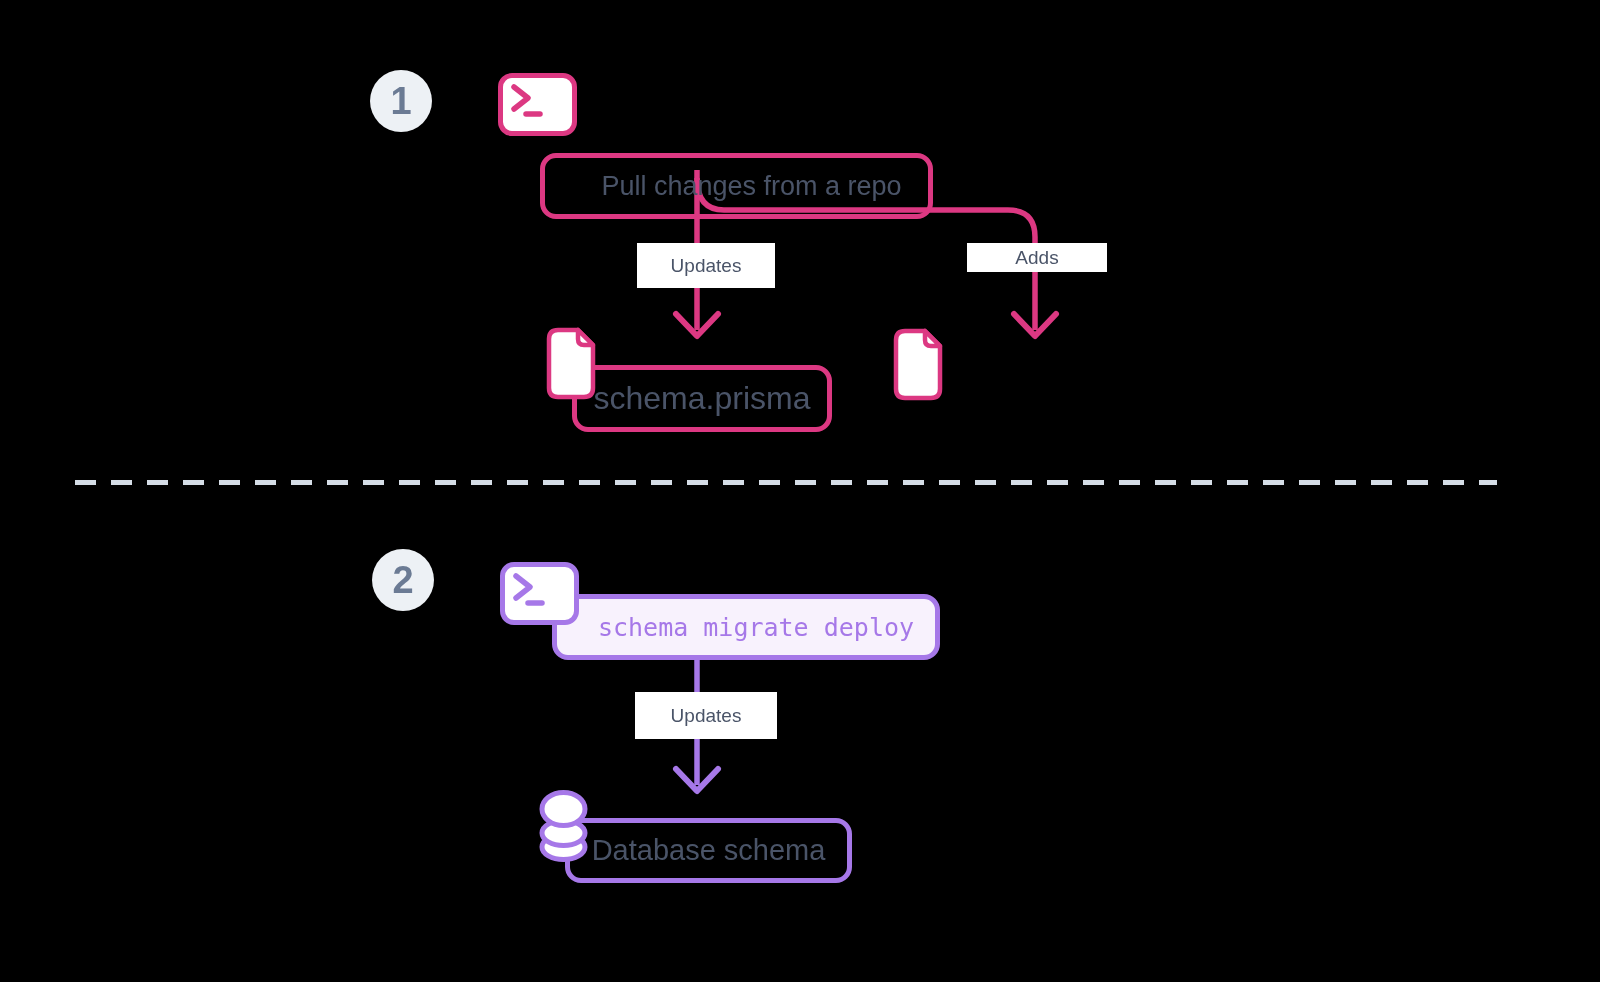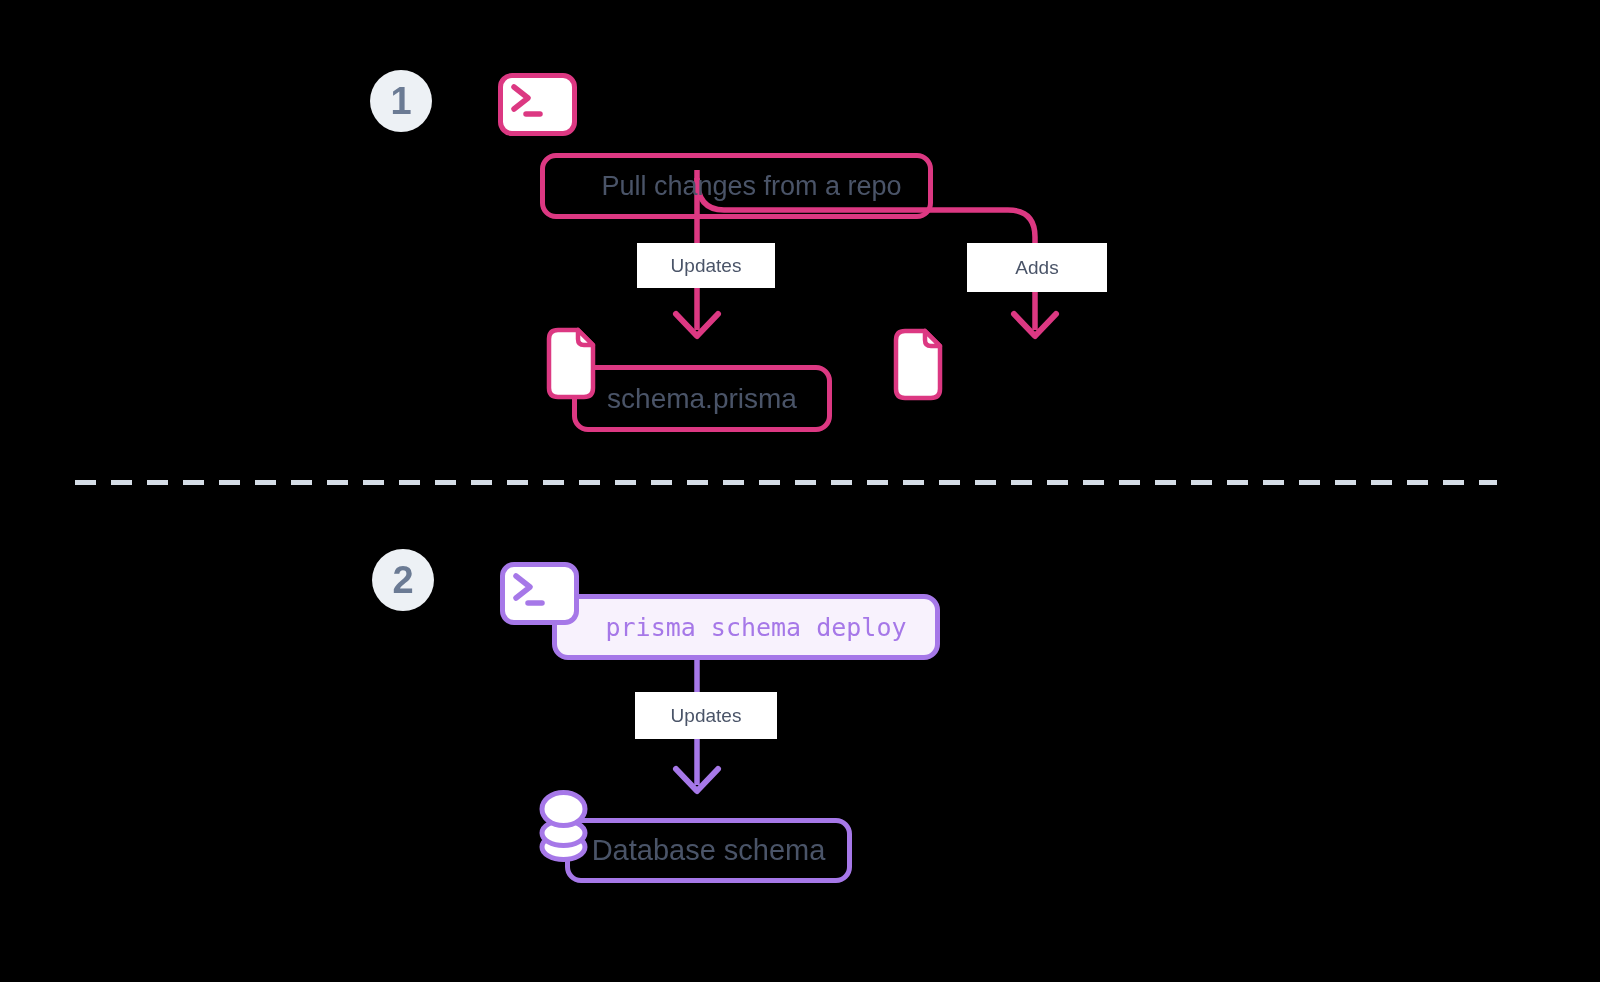--- a/index.html
+++ b/index.html
@@ -39,21 +39,21 @@
     display:flex;align-items:center;justify-content:flex-start;
   }
   .term-icon.purple{border-color:var(--purple);}
   .edge-label{
     background:var(--white);color:var(--slate);font-size:19px;
     display:flex;align-items:center;justify-content:center;z-index:3;
   }
   .node-box{
     border:5px solid var(--pink);border-radius:16px;background:transparent;
     display:flex;align-items:center;justify-content:center;
-    color:var(--slate);font-size:28px;z-index:2;
+    color:var(--slate);font-size:32px;z-index:2;
   }
   .node-box.purple{border-color:var(--purple);font-size:29px;}
   .icon-svg{position:absolute;z-index:4;}
   .divider{
     height:5px;z-index:1;
     background:repeating-linear-gradient(90deg,var(--divider) 0 21px,transparent 21px 36px);
   }
   .connector{position:absolute;left:0;top:0;z-index:1;pointer-events:none;}
 </style>
 </head>
@@ -85,21 +85,21 @@
     <svg width="69" height="53" viewBox="0 0 69 53">
       <polyline points="11,9 25,20 11,31" fill="none" stroke="#dc3882" stroke-width="5.5" stroke-linecap="round" stroke-linejoin="round"></polyline>
       <line x1="23" y1="36" x2="37" y2="36" stroke="#dc3882" stroke-width="5.5" stroke-linecap="round"></line>
     </svg>
   </div>
 
   <div class="abs edge-label" style="left:637px;top:243px;width:138px;height:45px;">
     <span>Updates</span>
   </div>
 
-  <div class="abs edge-label" style="left:967px;top:243px;width:140px;height:49px;">
+  <div class="abs edge-label" style="left:967px;top:243px;width:140px;height:29px;">
     <span>Adds</span>
   </div>
 
   <div class="abs node-box" style="left:572px;top:365px;width:260px;height:67px;">
     <span>schema.prisma</span>
   </div>
   <svg class="icon-svg" style="left:545px;top:327px;" width="52" height="73" viewBox="0 0 52 73">
     <path d="M33 3 H13 Q4 3 4 12 V61 Q4 70 13 70 H39 Q48 70 48 61 V18 Z" fill="#ffffff" stroke="#dc3882" stroke-width="4.5" stroke-linejoin="round"></path>
     <path d="M33 3 V12 Q33 18 39 18 H48 Z" fill="#ffffff" stroke="#dc3882" stroke-width="4.5" stroke-linejoin="round"></path>
   </svg>
@@ -109,21 +109,21 @@
     <path d="M33 3 V12 Q33 18 39 18 H48 Z" fill="#ffffff" stroke="#dc3882" stroke-width="4.5" stroke-linejoin="round"></path>
   </svg>
 
   <div class="abs divider" style="left:75px;top:480px;width:1422px;"></div>
 
   <div class="abs step-badge" style="left:372px;top:549px;">
     <span>2</span>
   </div>
 
   <div class="abs cmd-box purple" style="left:552px;top:594px;width:388px;height:66px;padding-left:20px;">
-    <span>prisma schema deploy</span>
+    <span>schema migrate deploy</span>
   </div>
 
   <div class="abs term-icon purple" style="left:500px;top:562px;">
     <svg width="69" height="53" viewBox="0 0 69 53">
       <polyline points="11,9 25,20 11,31" fill="none" stroke="#a678e8" stroke-width="5.5" stroke-linecap="round" stroke-linejoin="round"></polyline>
       <line x1="23" y1="36" x2="37" y2="36" stroke="#a678e8" stroke-width="5.5" stroke-linecap="round"></line>
     </svg>
   </div>
 
   <div class="abs edge-label" style="left:635px;top:692px;width:142px;height:47px;">

